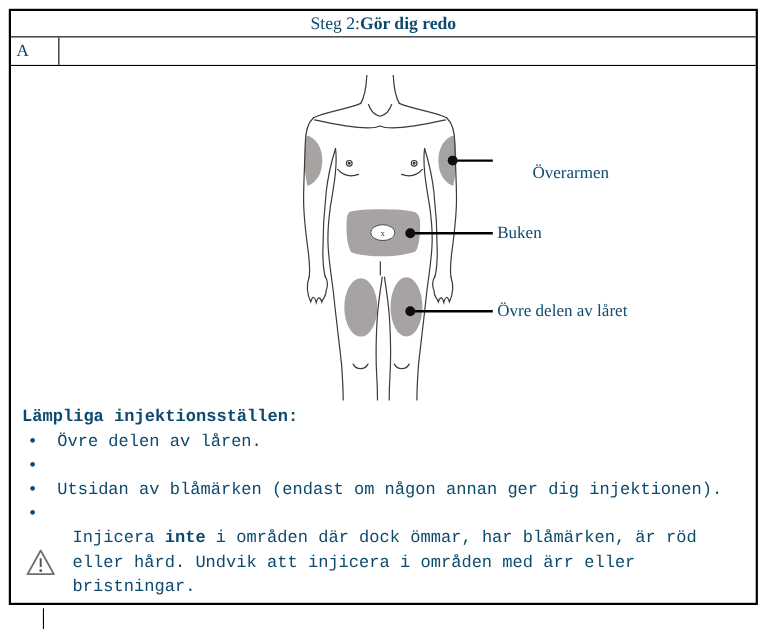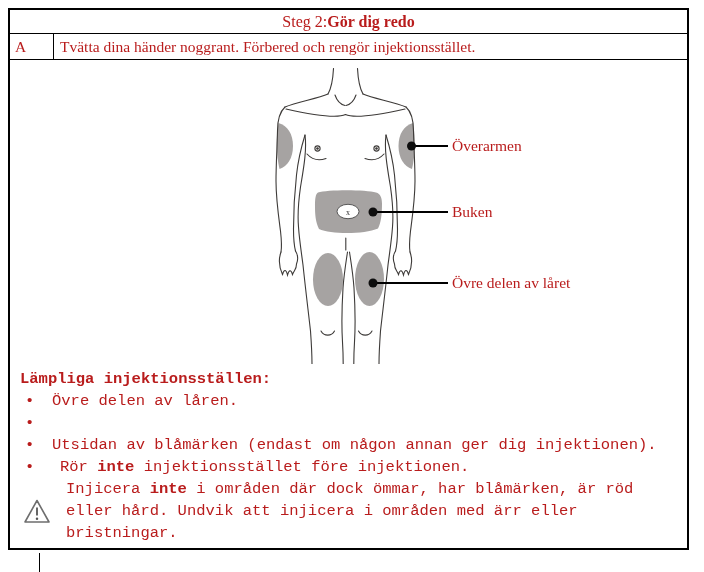--- a/index.html
+++ b/index.html
@@ -3,21 +3,21 @@
 <meta charset="utf-8">
 <style>
   * { margin: 0; padding: 0; box-sizing: border-box; }
   html, body { background: #ffffff; }
   .page {
     position: relative;
     width: 704px;
     height: 572px;
     background: #ffffff;
     font-family: "Liberation Serif", "DejaVu Serif", serif;
-    color: #b91c1c;
+    color: #0c4a6e;
     overflow: hidden;
   }
   .doc-table {
     position: absolute;
     left: 8px; top: 8px;
     width: 681px; height: 542px;
     border: 2px solid #000000;
     background: #ffffff;
     display: flex;
     flex-direction: column;
@@ -59,21 +59,21 @@
     left: 235px;
     top: 8px;
   }
   .fig-label {
     position: absolute;
     left: 442px;
     font-size: 15.5px;
     line-height: 20px;
     white-space: nowrap;
   }
-  .fig-label.l1 { top: 76px; }
+  .fig-label.l1 { top: 88px; margin-left: 32px; }
   .fig-label.l2 { top: 142px; }
   .fig-label.l3 { top: 213px; }
   .content {
     position: absolute;
     left: 0; right: 2px;
     top: 306px;
     font-size: 15.5px;
     line-height: 22px;
     font-family: Liberation Mono, monospace;
   }
@@ -116,23 +116,20 @@
   <div class="doc-table">
 
     <div class="header-row">
       <span>Steg 2: </span>
         <span class="bold">Gör dig redo</span>
     </div>
 
     <div class="step-row">
       <div class="cell-letter">
         <span>A</span>
-      </div>
-      <div class="cell-steptext">
-        <span>Tvätta dina händer noggrant. Förbered och rengör injektionsstället.</span>
       </div>
     </div>
 
     <div class="main-cell">
 
       <svg class="figure-svg" width="205" height="296" viewBox="0 0 205 296">
 
         <g fill="#a6a3a2" stroke="none">
           <path d="M 33.5,55 C 42.5,57.5 48,66 48,78 C 48,90 42.5,98.5 34.5,101 C 31,86 31,70 33.5,55 Z"></path>
           <path d="M 168,55 C 159,57.5 153.5,66 153.5,78 C 153.5,90 159,98.5 167,101 C 170.5,86 170.5,70 168,55 Z"></path>
@@ -200,21 +197,20 @@
           <span class="bullet-glyph">•</span>
         </div>
         <div class="bullet-row">
           <span class="bullet-glyph">•</span>
           <span>Utsidan av blåmärken (endast om någon annan ger dig injektionen).</span>
         </div>
 
 
         <div class="bullet-row">
           <span class="bullet-glyph">•</span>
-          <span class="note-text"><span>Rör </span><span class="b">inte</span><span> injektionsstället före injektionen.</span></span>
         </div>
 
         <div class="warning-row">
           <span class="warning-iconbox">
             <svg width="28" height="27" viewBox="0 0 28 27">
               <path d="M 14,2.5 L 26,24 L 2,24 Z" fill="none" stroke="#6e6e6e" stroke-width="1.6" stroke-linejoin="round"></path>
               <line x1="14" y1="9.5" x2="14" y2="17.5" stroke="#555555" stroke-width="1.8"></line>
               <circle cx="14" cy="20.8" r="1.25" fill="#555555"></circle>
             </svg>
           </span>

